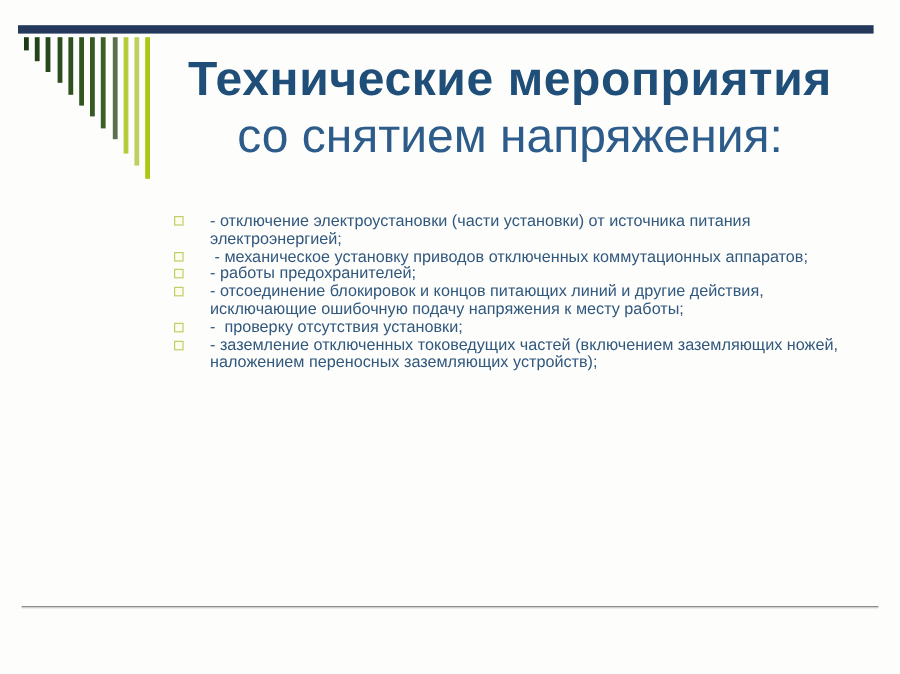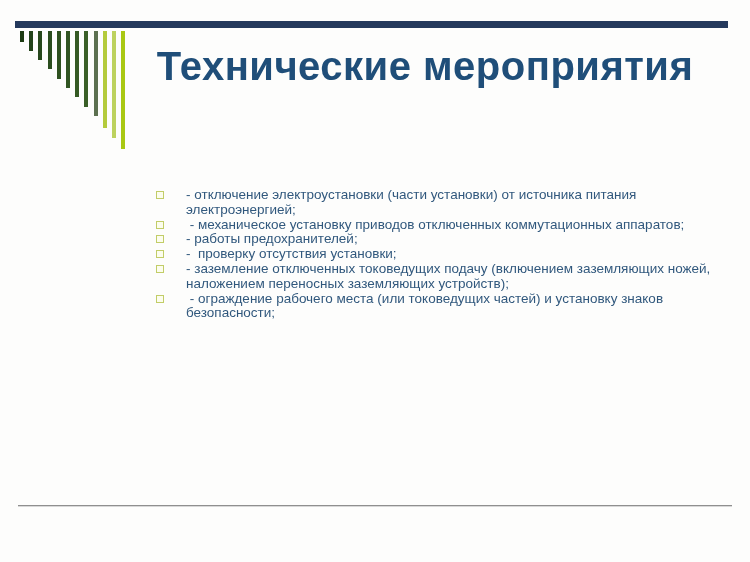--- a/index.html
+++ b/index.html
@@ -51,21 +51,21 @@
   .title-line2 {
     font-size: 40px;
     font-weight: normal;
     color: var(--subtitle-color, #2d5c8a);
   }
   .bullet-list {
     position: absolute;
     left: 143px;
     top: 177px;
     width: 572px;
-    margin: 11px;
+    margin: 0;
     padding: 0;
     list-style: none;
   }
   .bullet-item {
     position: relative;
     padding-left: 32px;
     font-size: 13.5px;
     line-height: 14.8px;
     color: var(--body-text-color, #31587d);
     white-space: pre-wrap;
@@ -106,26 +106,27 @@
       <div class="decor-bar" style="height: 66px; background: rgb(53, 90, 36);"></div>
       <div class="decor-bar" style="height: 76px; background: rgb(58, 95, 39);"></div>
       <div class="decor-bar" style="height: 85px; background: rgb(92, 112, 80);"></div>
       <div class="decor-bar" style="height: 97px; background: rgb(180, 203, 60);"></div>
       <div class="decor-bar" style="height: 107px; background: rgb(189, 210, 94);"></div>
       <div class="decor-bar" style="height: 118px; background: rgb(169, 200, 19);"></div>
     </div>
 
   <div class="title-block">
     <div class="title-line1">Технические мероприятия</div>
+    <div class="title-line2">со снятием напряжения:</div>
   </div>
 
   <ul class="bullet-list" id="bullet-list">
       <li class="bullet-item"><span class="bullet-marker"></span><span class="bullet-text">- отключение электроустановки (части установки) от источника питания электроэнергией;</span></li>
       <li class="bullet-item"><span class="bullet-marker"></span><span class="bullet-text"> - механическое установку приводов отключенных коммутационных аппаратов;</span></li>
       <li class="bullet-item"><span class="bullet-marker"></span><span class="bullet-text">- работы предохранителей;</span></li>
+      <li class="bullet-item"><span class="bullet-marker"></span><span class="bullet-text">- отсоединение блокировок и концов питающих линий и другие действия, исключающие ошибочную подачу напряжения к месту работы;</span></li>
       <li class="bullet-item"><span class="bullet-marker"></span><span class="bullet-text">-  проверку отсутствия установки;</span></li>
-      <li class="bullet-item"><span class="bullet-marker"></span><span class="bullet-text">- заземление отключенных токоведущих подачу (включением заземляющих ножей, наложением переносных заземляющих устройств);</span></li>
-      <li class="bullet-item"><span class="bullet-marker"></span><span class="bullet-text"> - ограждение рабочего места (или токоведущих частей) и установку знаков безопасности;</span></li>
+      <li class="bullet-item"><span class="bullet-marker"></span><span class="bullet-text">- заземление отключенных токоведущих частей (включением заземляющих ножей, наложением переносных заземляющих устройств);</span></li>
     </ul>
 
   <div class="footer-divider"></div>
 
 </div>
 
 </body></html>

